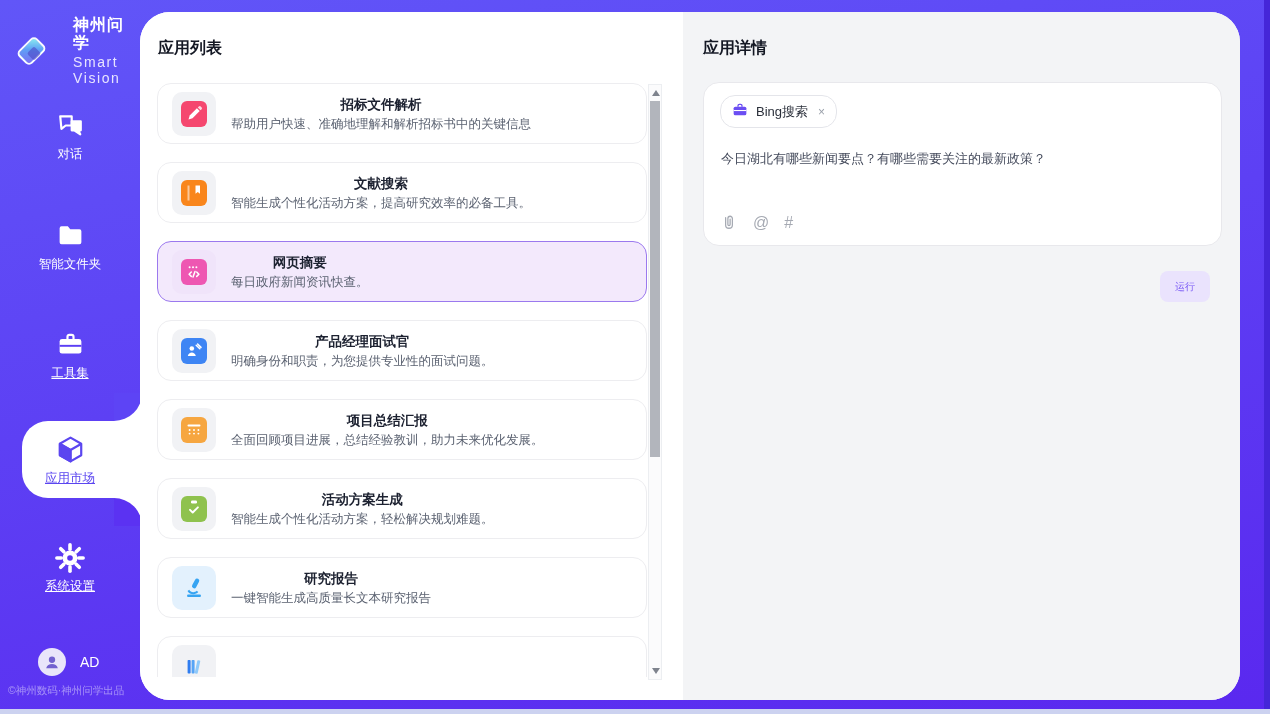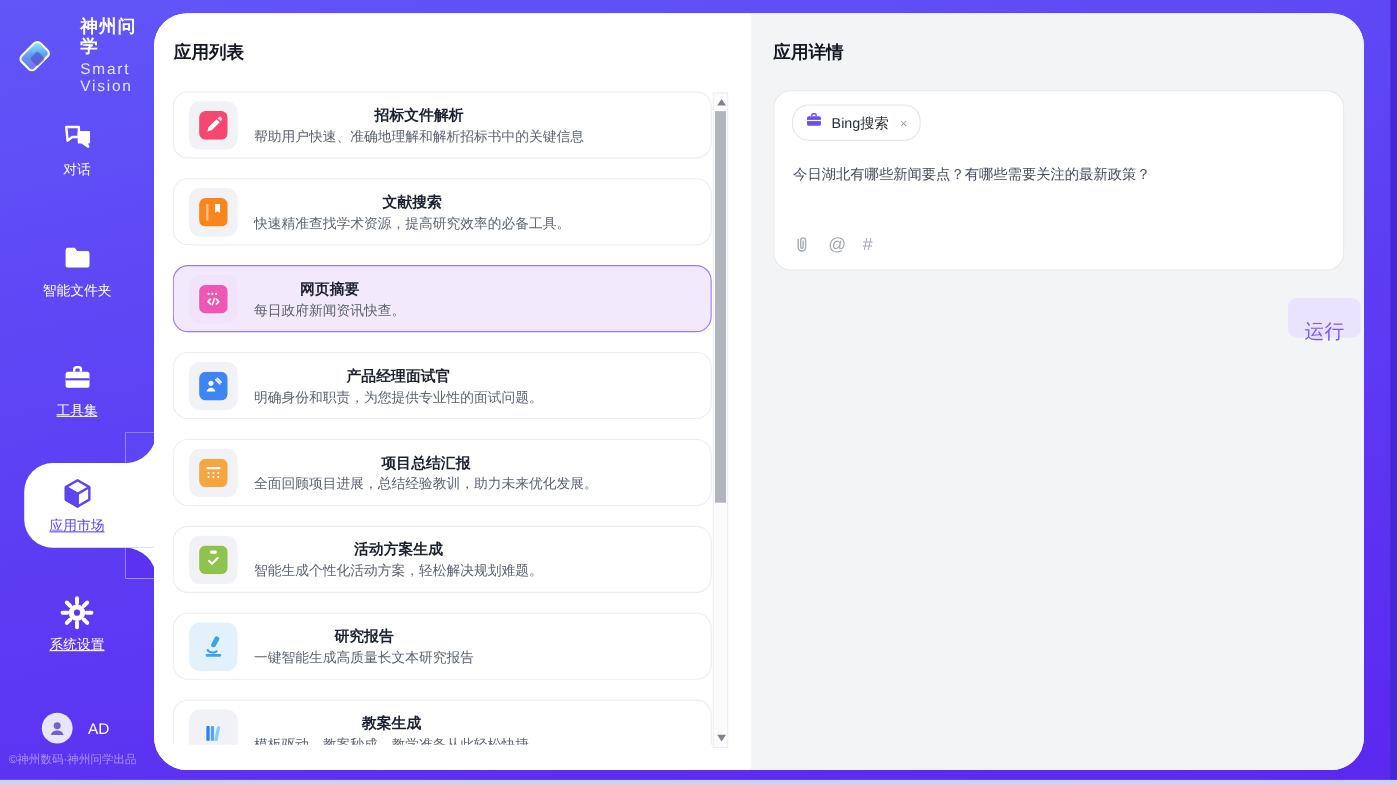--- a/index.html
+++ b/index.html
@@ -76,22 +76,22 @@
   .detail-panel .panel-title{left:20px;}
   .detail-card{position:absolute;left:20px;right:18px;top:70px;height:164px;background:#fff;
     border:1px solid #e8e8ec;border-radius:16px;}
   .chip{position:absolute;left:16px;top:12px;height:33px;display:inline-flex;align-items:center;gap:8px;
     padding:0 11px;background:#fff;border:1px solid #e4e5ea;border-radius:15px;cursor:pointer;}
   .chip-label{font-size:13px;color:#2a2f3a;}
   .chip-close{font-size:12px;color:#9aa0aa;margin-left:2px;cursor:pointer;}
   .question{position:absolute;left:17px;right:16px;top:66px;font-size:13px;color:#454b5c;line-height:19px;cursor:text;}
   .attach-row{position:absolute;left:16px;bottom:13px;display:flex;align-items:center;gap:15px;}
   .att{color:#a6aab3;font-size:16px;line-height:18px;cursor:pointer;display:inline-flex;align-items:center;}
-  .run-btn{position:absolute;right:3px;top:259px;height:31px;padding:18px 15px;border:none;border-radius:8px;
-    background:#eae3fd;color:#7a5af5;font-size:18px;cursor:pointer;}
+  .run-btn{position:absolute;right:30px;top:259px;height:31px;padding:8px 15px;border:none;border-radius:8px;
+    background:#eae3fd;color:#7a5af5;font-size:10px;cursor:pointer;}
 </style>
 </head>
 <body>
 
 <div class="stage">
   <div class="right-edge"></div>
 
   <aside class="sidebar">
     <div class="brand">
       <div class="brand-diamond"></div>
@@ -188,21 +188,21 @@
           <div class="app-card">
     <span class="app-ic book-icon">
               <svg viewBox="0 0 26 26" width="26" height="26">
                 <rect width="26" height="26" rx="6" fill="#f9861c"></rect>
       <rect x="6.5" y="5.5" width="2" height="15" fill="#fff" opacity=".55"></rect>
       <path fill="#fff" d="M14.5 5.5h4.5v8.2l-2.25-1.7-2.25 1.7z"></path>
               </svg>
             </span>
     <div class="app-txt">
       <div class="app-title">文献搜索</div>
-      <div class="app-sub">快速精准查找学术资源，提高研究效率的必备工具。</div>
+      <div class="app-sub">智能生成个性化活动方案，提高研究效率的必备工具。</div>
     </div>
   </div>
           <div class="app-card selected">
     <span class="app-ic webpage-icon">
               <svg viewBox="0 0 26 26" width="26" height="26">
                 <rect width="26" height="26" rx="6" fill="#ee57b2"></rect>
       <circle cx="8.6" cy="8.2" r="1" fill="#fff"></circle>
                 <circle cx="12" cy="8.2" r="1" fill="#fff"></circle>
                 <circle cx="15.4" cy="8.2" r="1" fill="#fff"></circle>
       <path stroke="#fff" stroke-width="1.5" fill="none" stroke-linecap="round" stroke-linejoin="round" d="M10.3 13l-2.2 2.2 2.2 2.2M15.7 13l2.2 2.2-2.2 2.2M14 12.4l-2 5.6"></path>
@@ -276,24 +276,20 @@
     </div>
   </div>
           <div class="app-card">
     <span class="app-ic books-icon">
               <svg viewBox="0 0 26 26" width="26" height="26">
       <rect x="6.6" y="6" width="3" height="13.5" rx=".8" fill="#2f7df0"></rect>
       <rect x="10.6" y="6" width="3" height="13.5" rx=".8" fill="#56a4f6"></rect>
       <rect x="15" y="6.2" width="3" height="13.5" rx=".8" fill="#8ec9fa" transform="rotate(12 16.5 13)"></rect>
               </svg>
             </span>
-    <div class="app-txt">
-      <div class="app-title">教案生成</div>
-      <div class="app-sub">模板驱动，教案秒成，教学准备从此轻松快捷</div>
-    </div>
   </div>
         </div>
       <div class="scrollbar">
         <div class="sb-up"></div>
         <div class="sb-thumb"></div>
         <div class="sb-down"></div>
       </div>
     </section>
 
     <section class="detail-panel">

